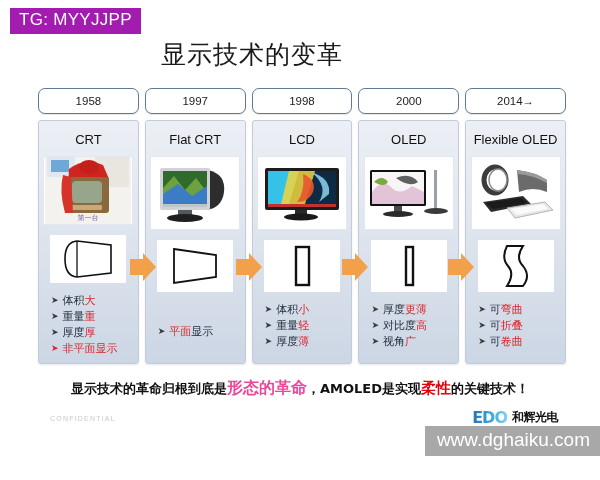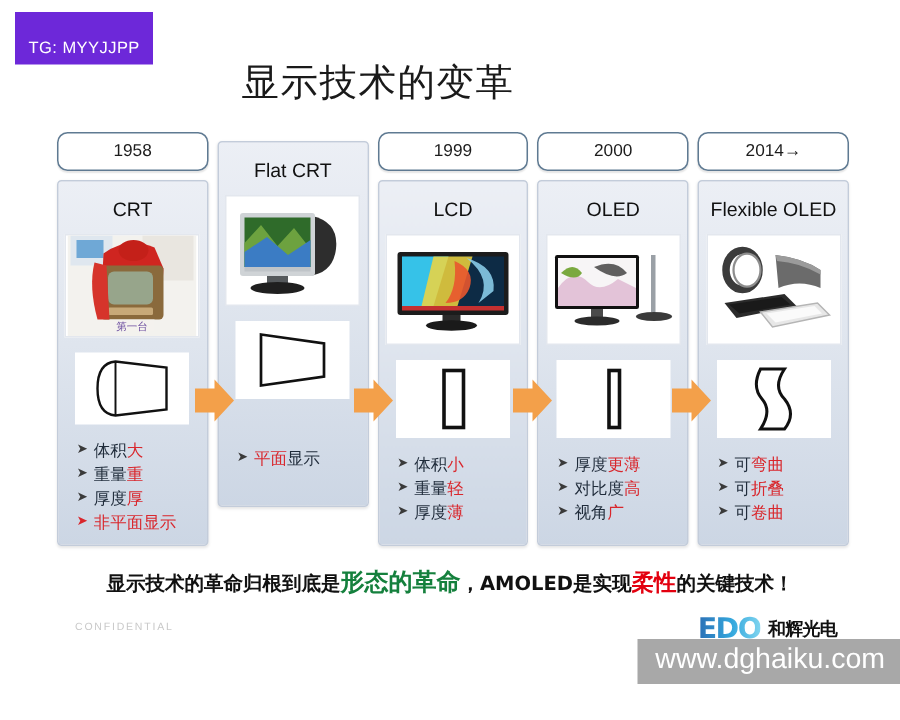--- a/index.html
+++ b/index.html
@@ -13,25 +13,25 @@
     font-family: "Liberation Sans", "DejaVu Sans", sans-serif;
     overflow: hidden;
     position: relative;
   }
 
   
   .tg-watermark {
     position: absolute;
     left: 10px;
     top: 8px;
-    background: #6d28d9;
+    background: #a21caf;
     color: #ffffff;
-    font-size: 11px;
+    font-size: 17px;
     letter-spacing: 0.3px;
-    padding: 18px 9px 4px 9px;
+    padding: 2px 9px 4px 9px;
     line-height: 1.15;
     z-index: 40;
   }
 
   
   .slide-title {
     position: absolute;
     top: 38px;
     left: 0;
     width: 504px;
@@ -159,21 +159,21 @@
     top: 378px;
     left: 0;
     width: 600px;
     text-align: center;
     font-size: 13px;
     color: #111;
     font-family: "DejaVu Sans", "Liberation Sans", sans-serif;
     font-weight: bold;
   }
   .caption .hl {
-    color: #15803d;
+    color: #ec4899;
     font-size: 16px;
   }
   .caption .hl2 {
     color: #e3000f;
     font-size: 15px;
   }
 
   
   .confidential {
     position: absolute;
@@ -186,21 +186,21 @@
   }
   .logo {
     position: absolute;
     right: 42px;
     top: 408px;
     display: flex;
     align-items: center;
     gap: 5px;
   }
   .logo-mark {
-    font-size: 19px;
+    font-size: 16px;
     font-weight: bold;
     letter-spacing: -1px;
     background: linear-gradient(90deg, #2b6fb5 0%, #35a8dd 55%, #7fd4ef 100%);
     -webkit-background-clip: text;
     background-clip: text;
     color: transparent;
     font-family: "DejaVu Sans", sans-serif;
   }
   .logo-cn {
     font-size: 12px;
@@ -271,20 +271,21 @@
           </div>
         <div class="bullet accent-slot accent">
             <span class="arrow">➤</span>
             <span class="txt">非平面<b>显示</b></span>
           </div>
       </div>
     </div>
   </div>
 
   <div class="column">
+    <div class="year-box">1997</div>
     <div class="panel">
       <div class="panel-name">Flat CRT</div>
       <div class="photo-frame">
         <svg width="86" height="70" viewBox="0 0 86 70">
           <rect x="0" y="0" width="86" height="70" fill="#ffffff"></rect>
           <path d="M56 12 Q74 16 72 34 Q70 50 54 52 L54 12 Z" fill="#2d2d2d"></path>
           <rect x="8" y="10" width="50" height="42" rx="2" fill="#cfd3d6"></rect>
           <rect x="11" y="13" width="44" height="33" fill="#2f6b2a"></rect>
           <path d="M11 30 L22 18 L33 32 L44 20 L55 34 L55 46 L11 46 Z" fill="#6da23f"></path>
           <path d="M11 36 L26 26 L40 38 L55 28 L55 46 L11 46 Z" fill="#3b7cc4"></path>
@@ -302,21 +303,21 @@
         <div style="height:22px"></div>
         <div class="bullet accent-slot">
             <span class="arrow">➤</span>
             <span class="txt"><b>平面</b>显示</span>
           </div>
       </div>
     </div>
   </div>
 
   <div class="column">
-    <div class="year-box">1999</div>
+    <div class="year-box">1998</div>
     <div class="panel">
       <div class="panel-name">LCD</div>
       <div class="photo-frame">
         <svg width="86" height="70" viewBox="0 0 86 70">
           <rect x="0" y="0" width="86" height="70" fill="#ffffff"></rect>
           <rect x="6" y="10" width="74" height="42" rx="2" fill="#1c1c1c"></rect>
           <rect x="9" y="13" width="68" height="33" fill="#0d2b45"></rect>
           <path d="M9 13 L40 13 L30 46 L9 46 Z" fill="#36c2e8"></path>
           <path d="M30 13 L56 13 L46 46 L22 46 Z" fill="#f2d53c" opacity="0.85"></path>
           <path d="M44 16 Q58 22 54 34 Q50 44 38 44 Q46 34 44 16 Z" fill="#e8562d" opacity="0.9"></path>

